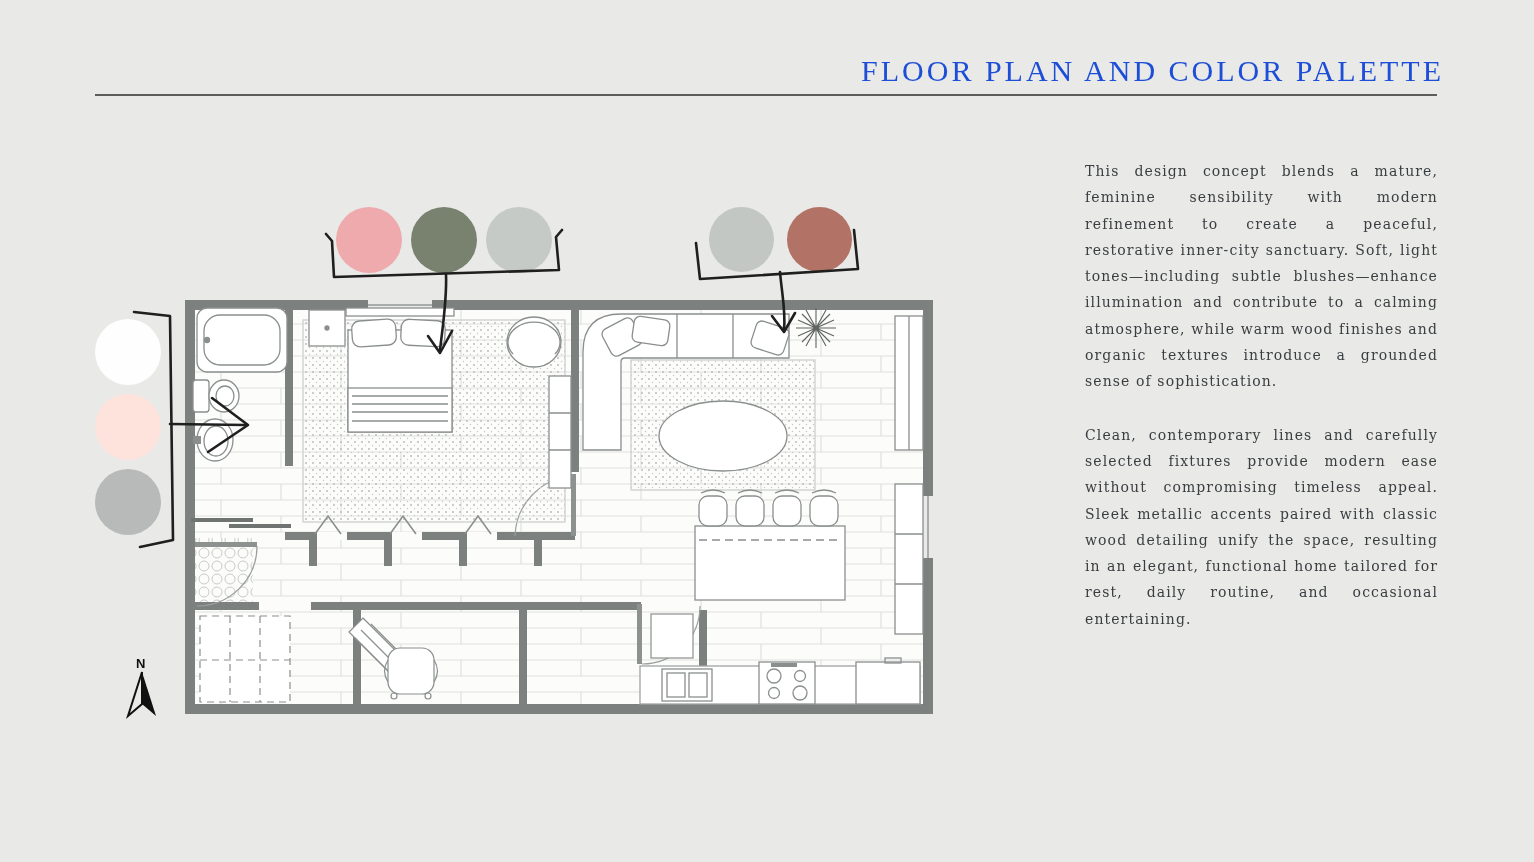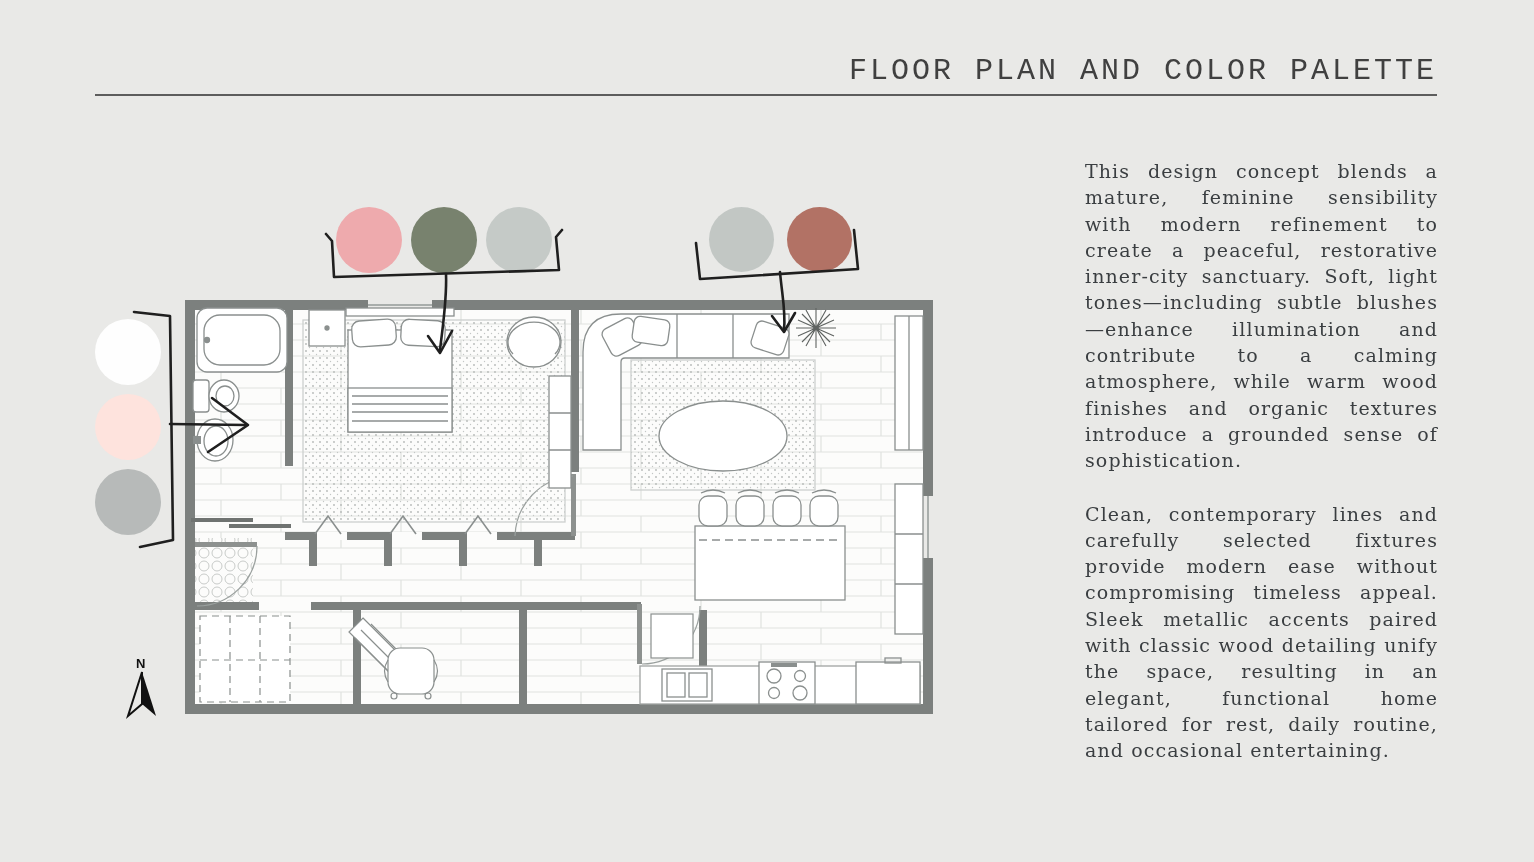--- a/index.html
+++ b/index.html
@@ -2,33 +2,33 @@
 <html><head>
 <meta charset="utf-8">
 <style>
   html,body{margin:0;padding:0;}
   body{
     width:1534px;height:862px;position:relative;overflow:hidden;
     background:#e9e9e7;
     font-family:"Liberation Sans", sans-serif;
   }
   .page-title{
-    position:absolute;top:54px;right:97px;margin:0;
-    font-family:Liberation Mono, monospace;
+    position:absolute;top:54px;right:90px;margin:0;
+    font-family:Liberation Serif, serif;
     font-size:30px;font-weight:400;letter-spacing:3px;
-    color:#404040;white-space:nowrap;
+    color:#1d4ed8;white-space:nowrap;
   }
   .title-rule{
     position:absolute;left:95px;top:94px;width:1342px;height:2px;
     background:#5d5d5d;
   }
   .copy{
     position:absolute;left:1085px;top:158px;width:353px;
     font-family:"DejaVu Serif", serif;
-    font-size:19px;line-height:26.3px;letter-spacing:1.1px;
+    font-size:14px;line-height:26.3px;letter-spacing:1.1px;
     color:#3a3e41;text-align:justify;
   }
   .copy p{margin:0 0 27px 0;}
   .swatch{
     display:block;border-radius:50%;
   }
   .palette-row{position:absolute;display:flex;gap:9px;}
   .palette-col{position:absolute;display:flex;flex-direction:column;gap:9px;}
   .palette-row .swatch{width:66px;height:66px;}
   .palette-col .swatch{width:66px;height:66px;}

